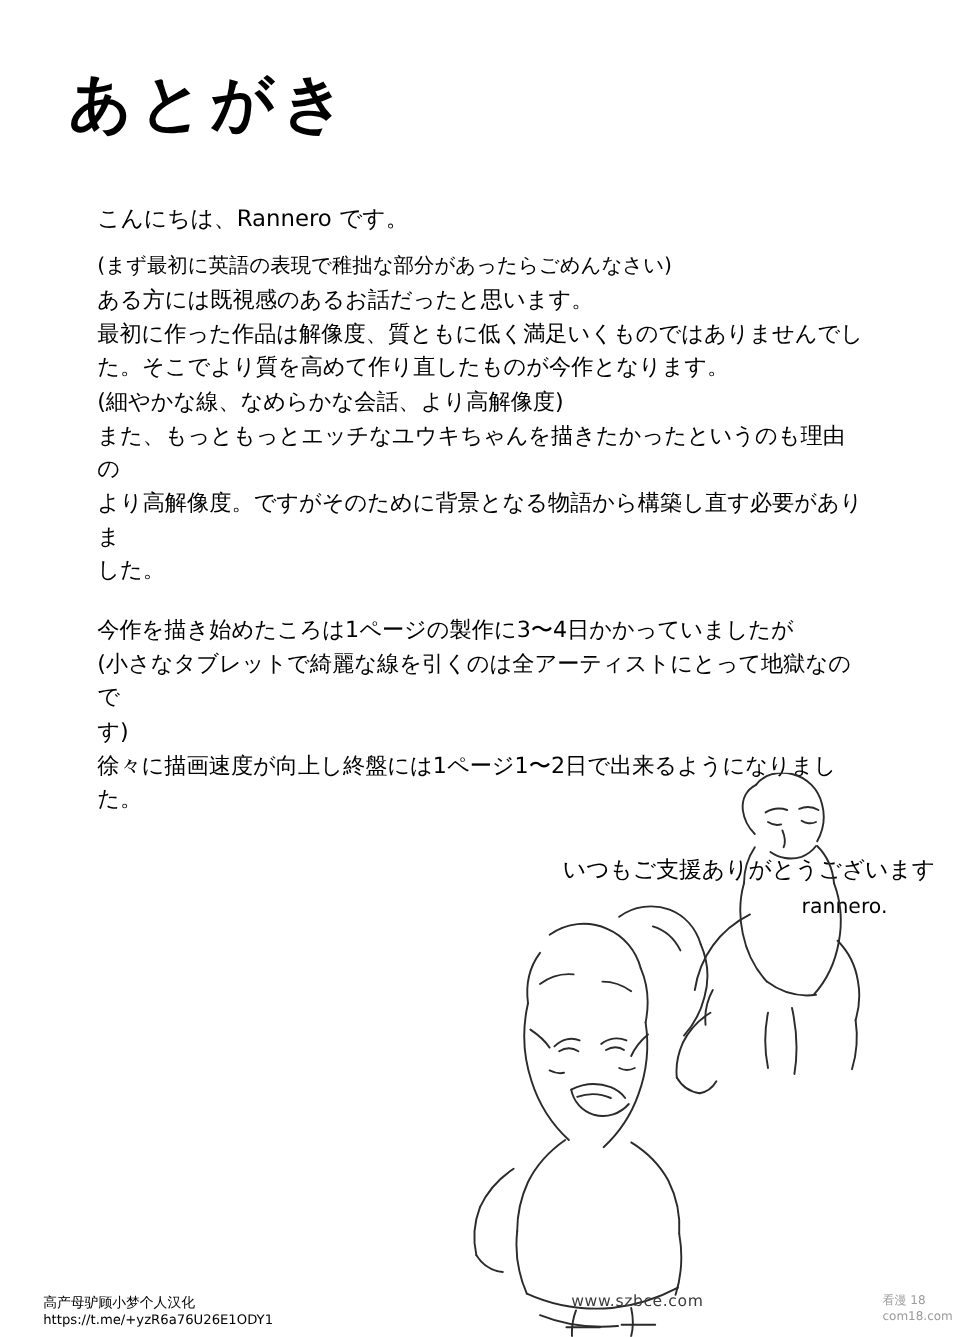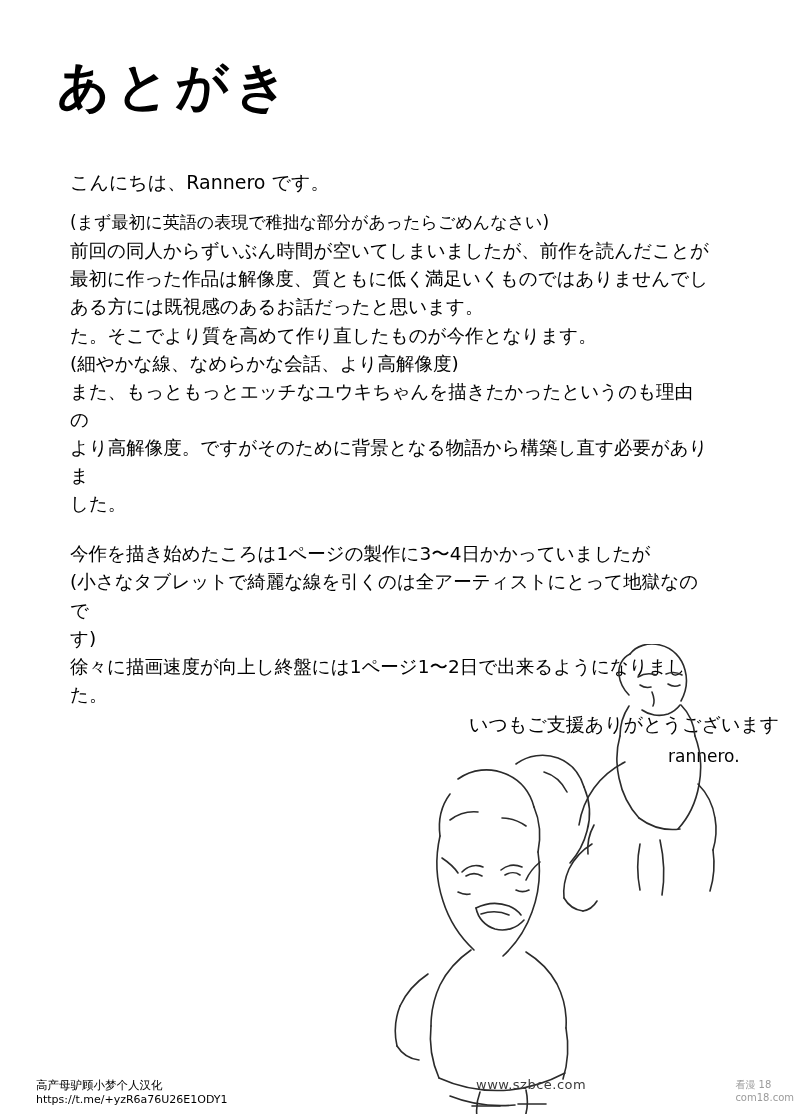--- a/index.html
+++ b/index.html
@@ -31,21 +31,21 @@
     font-size: 52px;
     font-weight: 700;
     letter-spacing: 6px;
     color: #000000;
     line-height: 1.1;
   }
 
   
   .body-text {
     position: absolute;
-    left: 70px;
+    left: 81px;
     top: 168px;
     width: 640px;
     font-family: "DejaVu Sans", sans-serif;
     color: #000000;
   }
   .greeting {
     font-size: 19px;
     line-height: 1.55;
     margin-bottom: 14px;
   }
@@ -156,23 +156,22 @@
 </head>
 <body>
 
 <div class="page">
 
   <div class="afterword-title">あとがき</div>
 
   <div class="body-text">
     <div class="greeting">こんにちは、Rannero です。</div>
     <div class="note-small">(まず最初に英語の表現で稚拙な部分があったらごめんなさい)</div>
-    <div class="para">前回の同人からずいぶん時間が空いてしまいましたが、前作を読んだことが</div>
+    <div class="para">ある方には既視感のあるお話だったと思います。</div>
     <div class="para">最初に作った作品は解像度、質ともに低く満足いくものではありませんでし</div>
-    <div class="para">ある方には既視感のあるお話だったと思います。</div>
     <div class="para">た。そこでより質を高めて作り直したものが今作となります。</div>
     <div class="para">(細やかな線、なめらかな会話、より高解像度)</div>
     <div class="para">また、もっともっとエッチなユウキちゃんを描きたかったというのも理由の</div>
     <div class="para">より高解像度。ですがそのために背景となる物語から構築し直す必要がありま</div>
     <div class="para">した。</div>
     <div class="gap"></div>
     <div class="para">今作を描き始めたころは1ページの製作に3〜4日かかっていましたが</div>
     <div class="para">(小さなタブレットで綺麗な線を引くのは全アーティストにとって地獄なので</div>
     <div class="para">す)</div>
     <div class="para">徐々に描画速度が向上し終盤には1ページ1〜2日で出来るようになりました。</div>

